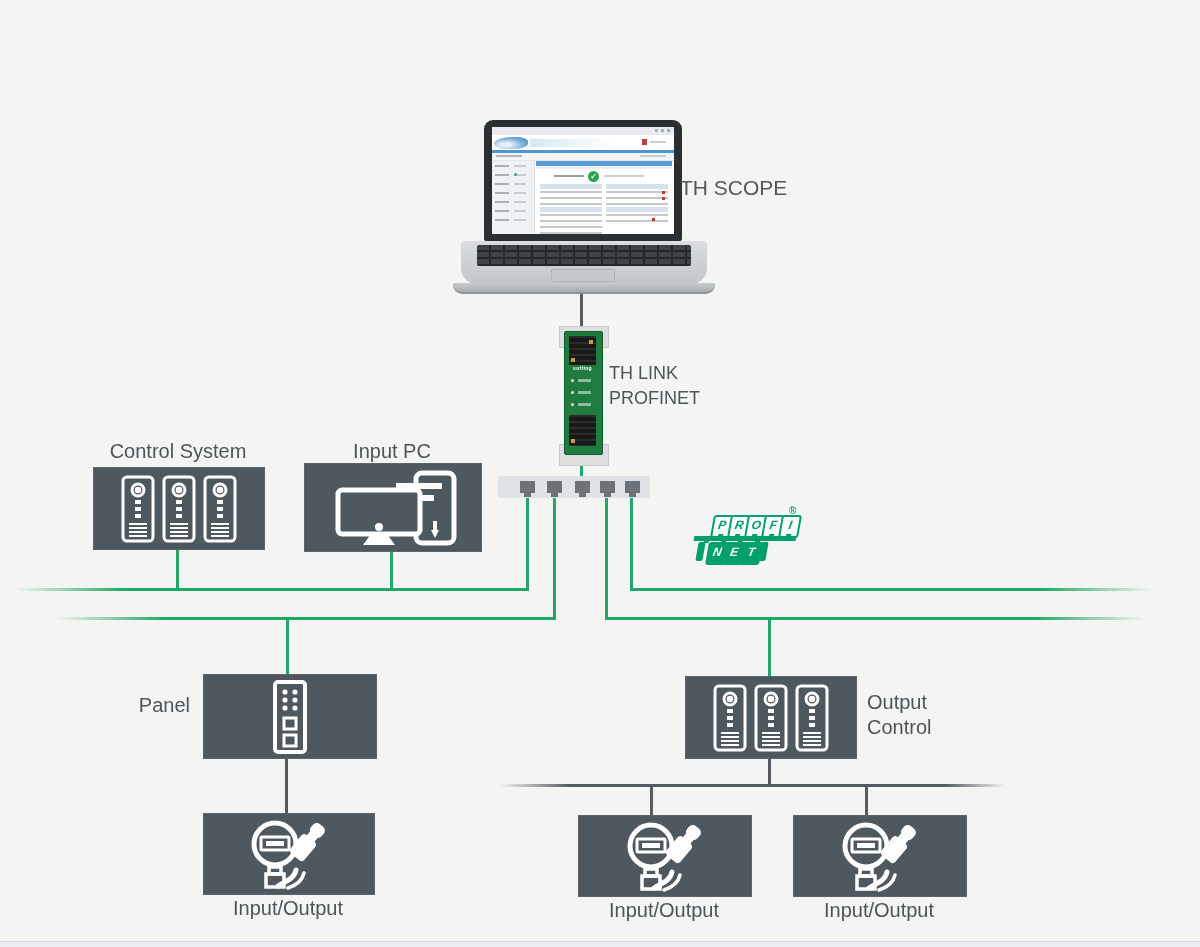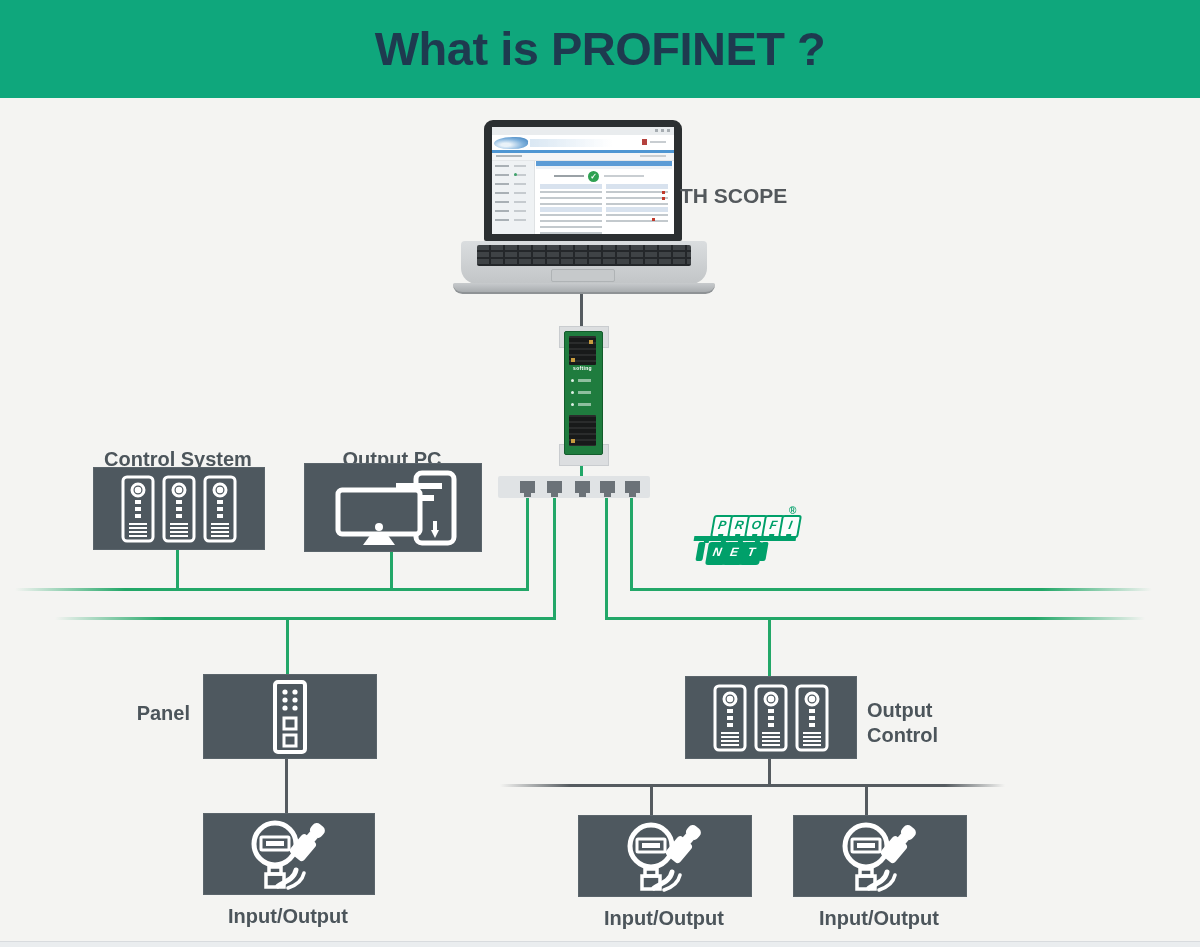--- a/index.html
+++ b/index.html
@@ -7,21 +7,21 @@
   #stage{position:relative;width:1200px;height:947px;background:#f4f4f2;overflow:hidden;}
   .abs{position:absolute;}
 
   
   #banner{left:0;top:0;width:1200px;height:98px;background:#0fa77c;}
   #banner h1{margin:0;text-align:center;line-height:98px;font-size:47px;font-weight:800;
              letter-spacing:-0.5px;color:#1e3a4f;}
 
   
   .slate-box{background:#4e585f;border:1px solid #5a646b;display:flex;align-items:center;justify-content:center;}
-  .lbl{color:#4c555b;font-weight:700;font-size:20px;margin-top:8px;}
+  .lbl{color:#4c555b;font-weight:400;font-size:20px;}
   .gline{background:#22a768;}
   .dline{background:#555b60;}
   .fade-l{background:linear-gradient(90deg,rgba(34,167,104,0) 0,#22a768 110px);}
   .fade-r{background:linear-gradient(90deg,#22a768 calc(100% - 110px),rgba(34,167,104,0) 100%);}
   .dfade-lr{background:linear-gradient(90deg,rgba(85,91,96,0) 0,#555b60 70px,#555b60 calc(100% - 60px),rgba(85,91,96,0) 100%);}
 
   
   #lap-screen{left:484px;top:120px;width:198px;height:121px;background:#2b2f31;border-radius:9px 9px 2px 2px;}
   #screen-inner{left:492px;top:127px;width:182px;height:107px;background:#ffffff;overflow:hidden;}
   .screen-ui{position:absolute;inset:0;filter:blur(0.35px);}
@@ -83,23 +83,20 @@
   .pn-cap{position:absolute;width:7px;height:19px;background:#00a06a;border-radius:2px;transform:skewX(-10deg);top:542px;}
   #pn-bar{left:694px;top:536px;width:102px;height:5px;background:#00a06a;transform:skewX(-10deg);}
   .pn-tab{position:absolute;width:5px;height:4px;background:#00a06a;transform:skewX(-10deg);}
   #pn-reg{left:789px;top:505px;color:#00a06a;font-size:10px;font-weight:700;}
 </style>
 </head>
 <body>
 
 <div id="stage">
 
-  <div class="abs" id="banner">
-    <h1>What is PROFINET ?</h1>
-  </div>
 
   <div class="abs gline" style="left:580px;top:450px;width:3px;height:28px;"></div>
   <div class="abs gline" style="left:526px;top:496px;width:3px;height:95px;"></div>
   <div class="abs gline" style="left:553px;top:496px;width:3px;height:124px;"></div>
   <div class="abs gline" style="left:605px;top:496px;width:3px;height:124px;"></div>
   <div class="abs gline" style="left:630px;top:496px;width:3px;height:95px;"></div>
   <div class="abs fade-l" style="left:15px;top:588px;width:514px;height:3px;"></div>
   <div class="abs fade-l" style="left:55px;top:617px;width:501px;height:3px;"></div>
   <div class="abs fade-r" style="left:630px;top:588px;width:522px;height:3px;"></div>
   <div class="abs fade-r" style="left:605px;top:617px;width:540px;height:3px;"></div>
@@ -177,20 +174,24 @@
   <div class="abs conn" style="top:415px;height:31px;">
     <div class="abs goldpin" style="left:2px;top:24px;"></div>
   </div>
   <div class="abs" id="thlink-brand">softing</div>
   <div class="abs led-dot" style="top:379px;"></div>
   <div class="abs led-bar" style="top:379px;"></div>
   <div class="abs led-dot" style="top:391px;"></div>
   <div class="abs led-bar" style="top:391px;"></div>
   <div class="abs led-dot" style="top:403px;"></div>
   <div class="abs led-bar" style="top:403px;"></div>
+  <div class="abs lbl" style="left:609px;top:361px;font-size:18px;line-height:25px;">
+    <div>TH LINK</div>
+    <div>PROFINET</div>
+  </div>
 
   <div class="abs" id="switchbar"></div>
   <div class="abs port" style="left:520px;"></div>
   <div class="abs port" style="left:547px;"></div>
   <div class="abs port" style="left:575px;"></div>
   <div class="abs port" style="left:600px;"></div>
   <div class="abs port" style="left:625px;"></div>
 
   <div class="abs pn-box pn-top" style="left:712px;">P</div>
   <div class="abs pn-box pn-top" style="left:729px;">R</div>
@@ -242,21 +243,21 @@
             <circle cx="16" cy="15" r="1.8" fill="#fff"></circle>
           <rect x="13" y="25" width="6" height="4" fill="#fff" stroke="none"></rect>
             <rect x="13" y="32" width="6" height="4" fill="#fff" stroke="none"></rect>
             <rect x="13" y="39" width="6" height="4" fill="#fff" stroke="none"></rect>
           <path d="M7 49h18M7 53h18M7 57h18M7 61h18" stroke-width="2"></path>
         </g>
       </g>
     </svg>
   </div>
 
-  <div class="abs lbl" style="left:304px;top:440px;width:176px;text-align:center;">Output PC</div>
+  <div class="abs lbl" style="left:304px;top:440px;width:176px;text-align:center;">Input PC</div>
   <div class="abs slate-box" style="left:304px;top:463px;width:176px;height:87px;">
     <svg width="150" height="76" viewBox="0 0 150 76">
       <rect x="98" y="3" width="38" height="70" rx="6" fill="none" stroke="#fff" stroke-width="5"></rect>
       <rect x="78" y="13" width="46" height="6" fill="#fff"></rect>
       <rect x="78" y="25" width="38" height="6" fill="#fff"></rect>
       <rect x="20" y="20" width="82" height="44" rx="4" fill="#4e585f" stroke="#fff" stroke-width="5"></rect>
       <circle cx="61" cy="57" r="4" fill="#fff"></circle>
       <polygon points="53,64 69,64 77,75 45,75" fill="#fff"></polygon>
       <path d="M117 51v12" stroke="#fff" stroke-width="4"></path>
       <polygon points="113,60 121,60 117,68" fill="#fff"></polygon>

